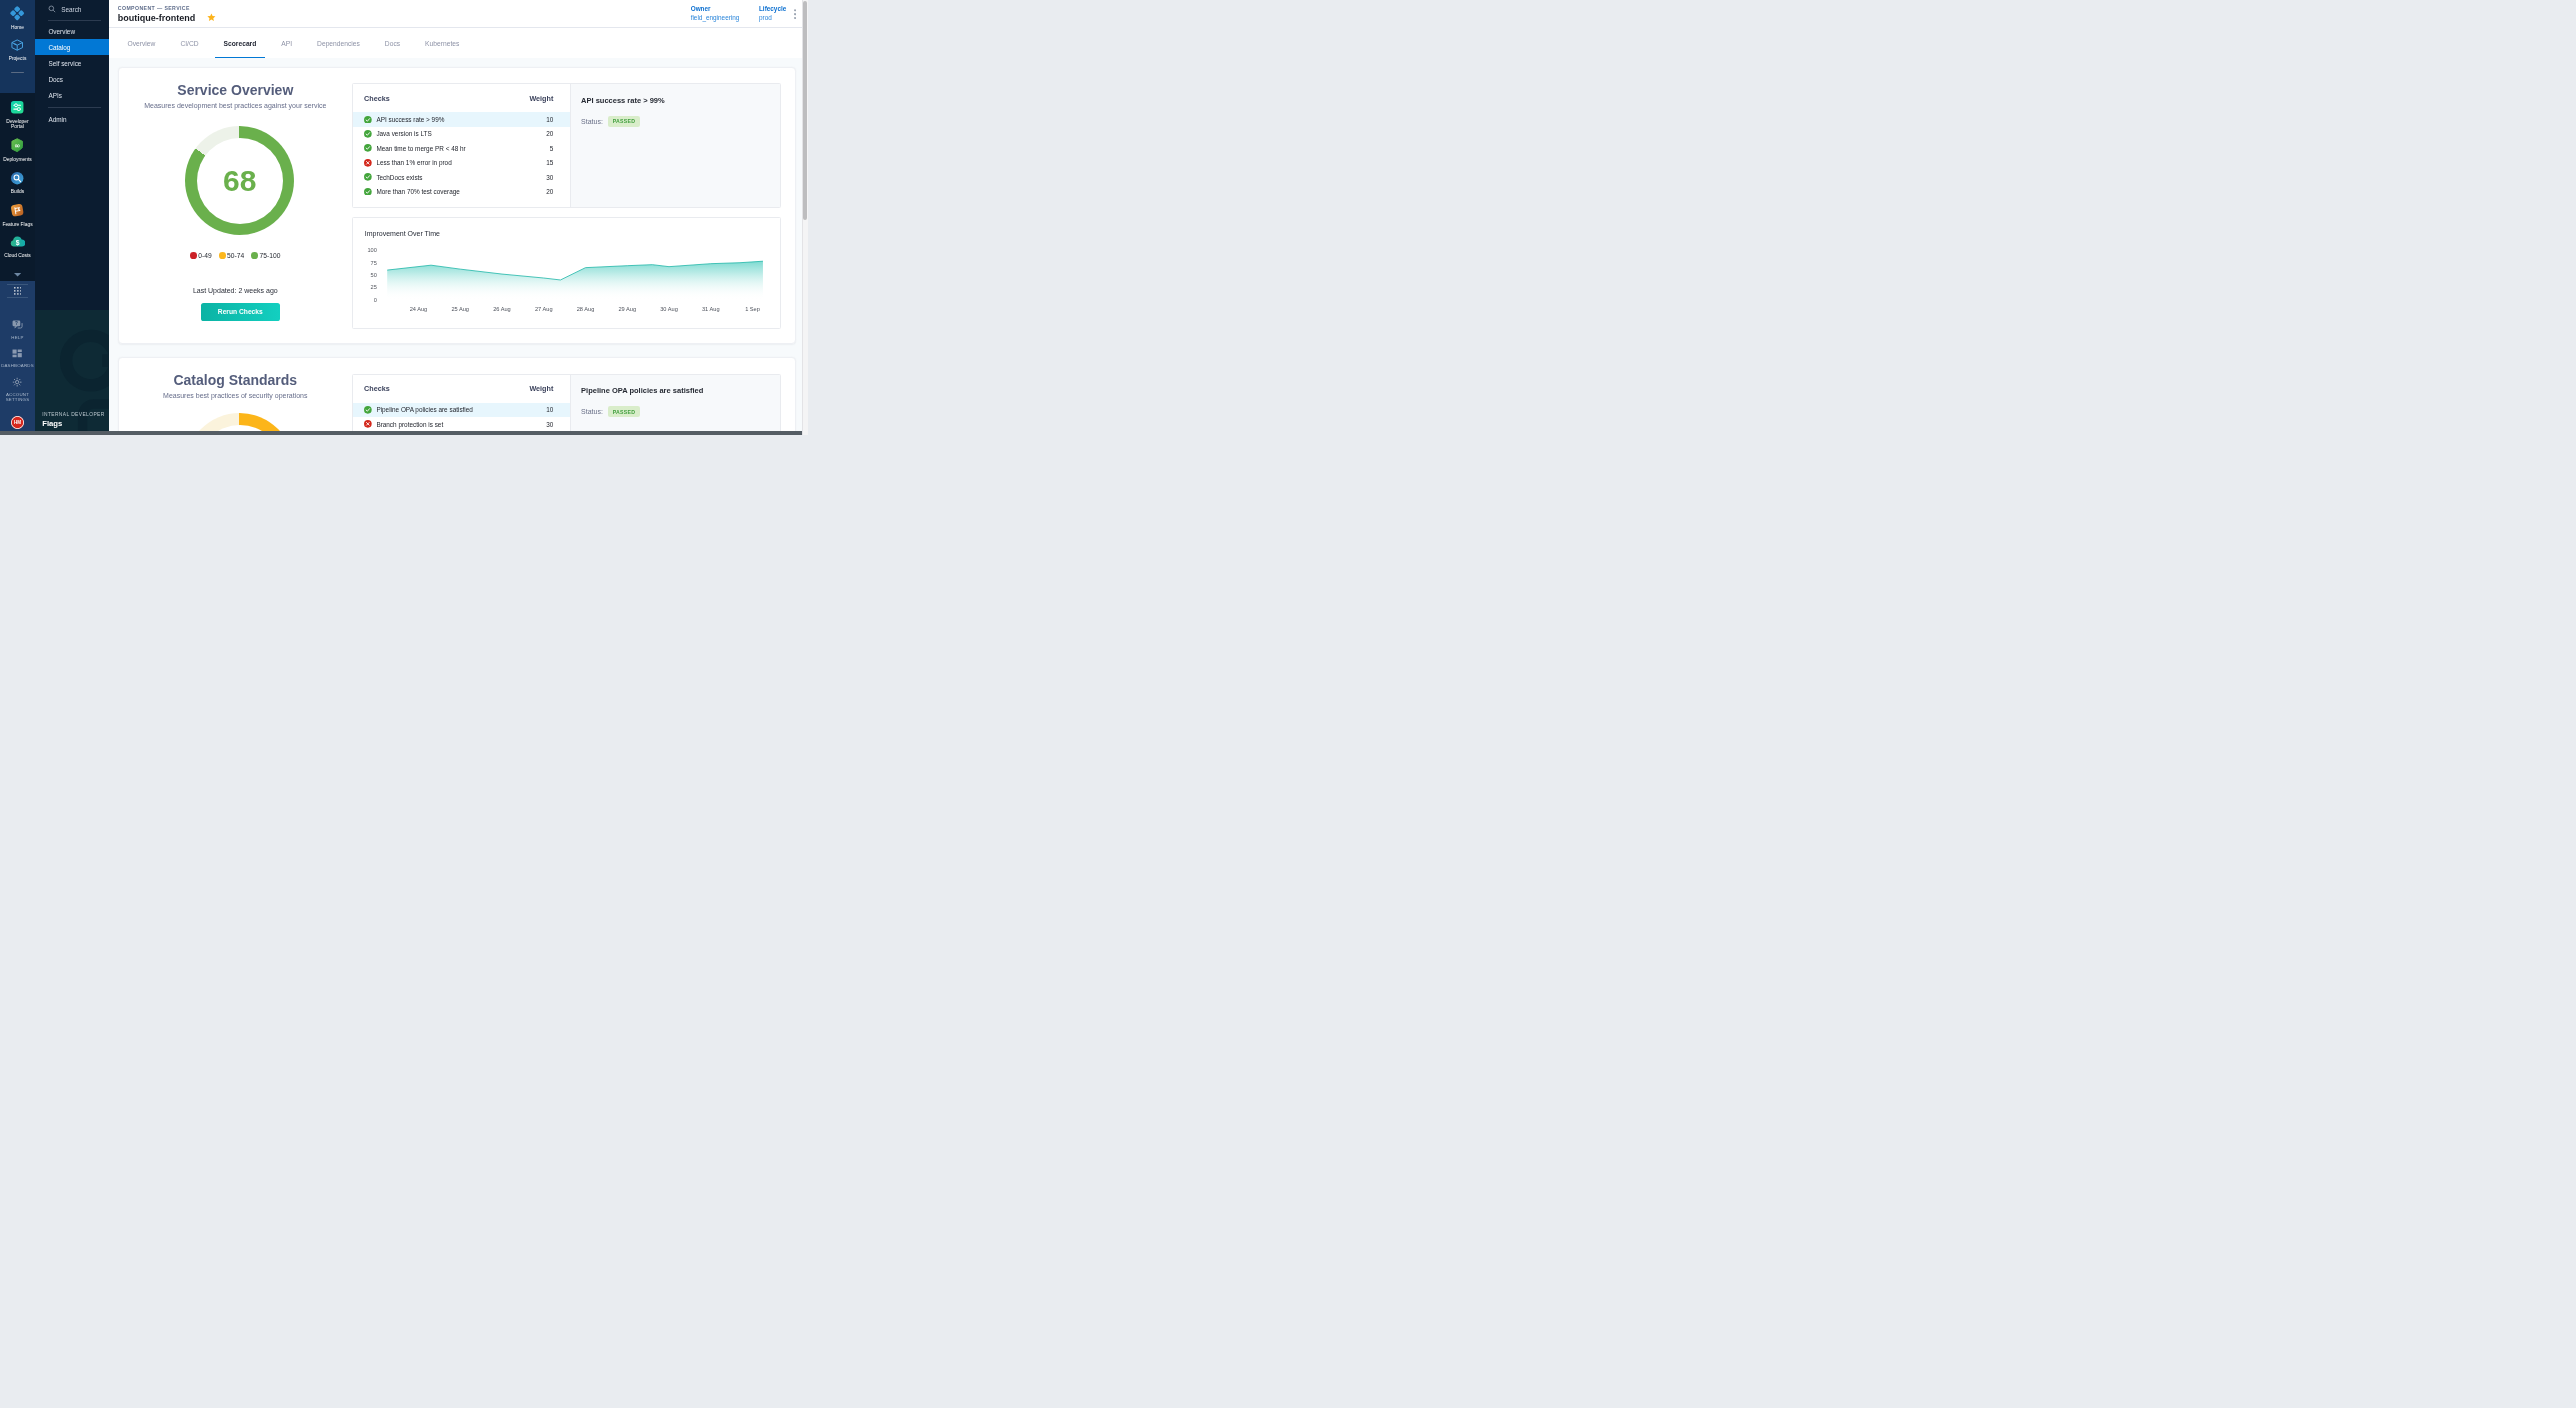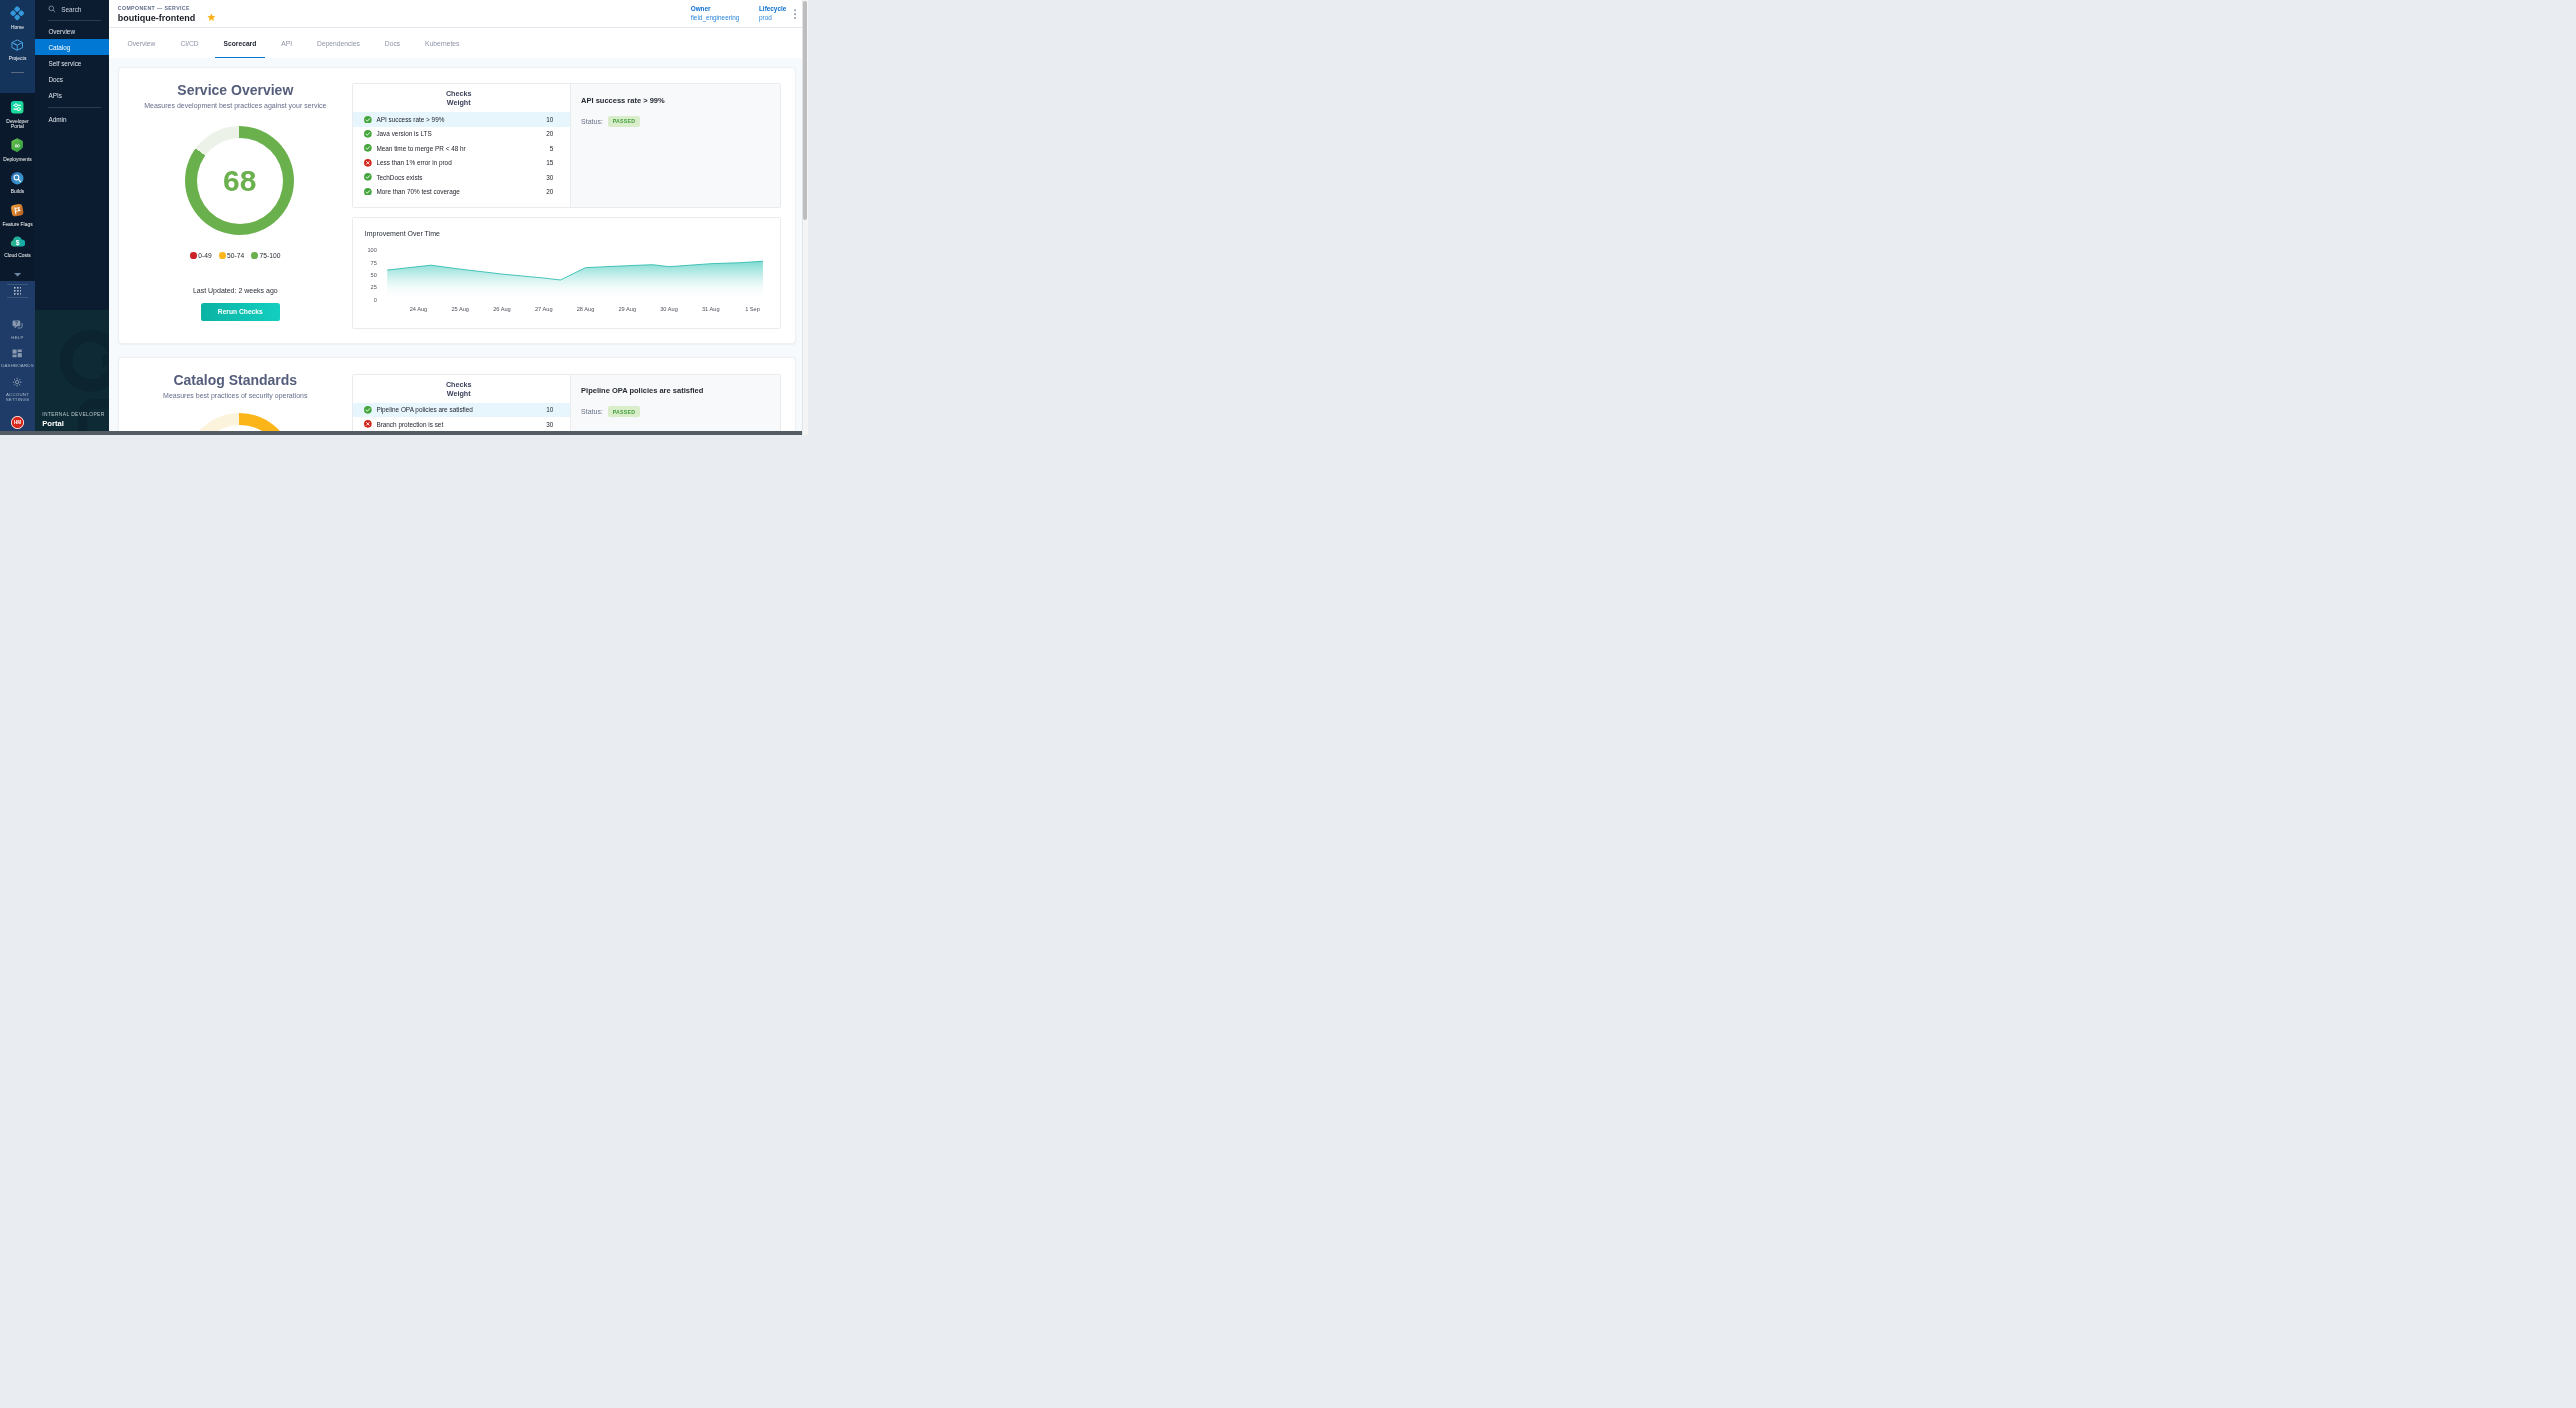--- a/index.html
+++ b/index.html
@@ -62,21 +62,21 @@
   .donut .hole{position:absolute;left:12px;top:12px;width:86px;height:86px;border-radius:50%;background:#fff;display:flex;align-items:center;justify-content:center;}
   .score-num{font-size:30px;font-weight:bold;color:#6ab04c;}
   .legend{position:absolute;left:0;right:0;top:184px;display:flex;justify-content:center;gap:7.2px;}
   .leg-item{display:flex;align-items:center;gap:1.5px;font-size:6.7px;color:#1e222b;}
   .leg-dot{width:6.7px;height:6.7px;border-radius:50%;}
   .updated{position:absolute;left:0;right:0;top:219px;text-align:center;font-size:7px;color:#2a2e38;}
   .rerun-btn{position:absolute;left:82px;top:235px;width:79px;height:18px;border:none;border-radius:2.6px;background:linear-gradient(90deg,#0bb3a4,#13cfc0);color:#fff;font-size:6.7px;font-weight:bold;font-family:"Liberation Sans",sans-serif;cursor:pointer;}
 
   .checks-panel{position:absolute;left:233px;top:15.5px;width:429px;height:125px;border:0.5px solid #e9ebef;border-radius:1.5px;display:flex;background:#fff;}
   .checks-zone{width:217px;}
-  .ck-head{height:28px;display:flex;align-items:center;justify-content:center;padding:0 16.5px 0 11.3px;font-size:7.2px;font-weight:bold;color:#3b425c;flex-direction:column;}
+  .ck-head{height:28px;display:flex;align-items:center;justify-content:space-between;padding:0 16.5px 0 11.3px;font-size:7.2px;font-weight:bold;color:#3b425c;}
   .crow{height:14.4px;display:flex;align-items:center;padding:0 16.5px 0 11.3px;cursor:pointer;}
   .crow.hl{background:#e7f6fd;}
   .crow .ck-ic{width:7.7px;height:7.7px;margin-right:4.6px;flex:none;}
   .crow .ck-label{font-size:6.4px;color:#23262e;flex:1;}
   .crow .ck-weight{font-size:6.4px;color:#23262e;}
   .detail-zone{flex:1;background:#f7f9fb;border-left:0.5px solid #e9ebef;padding:11.3px 10.3px;}
   .detail-title{font-size:7.5px;font-weight:bold;color:#262a33;}
   .status-row{margin-top:11.3px;display:flex;align-items:center;gap:5.2px;}
   .status-label{font-size:7px;color:#6a7188;}
   .badge{background:#d9edca;color:#3f9e3c;font-size:5.2px;font-weight:bold;letter-spacing:0.3px;padding:2.6px 4.6px;border-radius:2.1px;}
@@ -277,21 +277,21 @@
         <div class="sb-item">Admin</div>
       </div>
     <div class="sb-footer">
       <svg width="74" height="125" viewBox="0 0 143 242">
         <circle cx="108" cy="98" r="48" fill="none" stroke="#0b2430" stroke-width="24"></circle>
         <rect x="92" y="182" width="110" height="110" rx="22" fill="none" stroke="#0b2430" stroke-width="18"></rect>
         <rect x="130" y="86" width="30" height="24" fill="#0b2430"></rect>
       </svg>
       <div class="sb-foot-text">
         <div class="sb-eyebrow">INTERNAL DEVELOPER</div>
-        <div class="sb-title">Portal</div>
+        <div class="sb-title">Flags</div>
       </div>
     </div>
   </nav>
 
   <div class="main">
     <header class="hdr">
       <div class="crumb">COMPONENT — SERVICE</div>
       <div class="title-row">
         <span class="page-title">boutique-frontend</span>
         <span>

